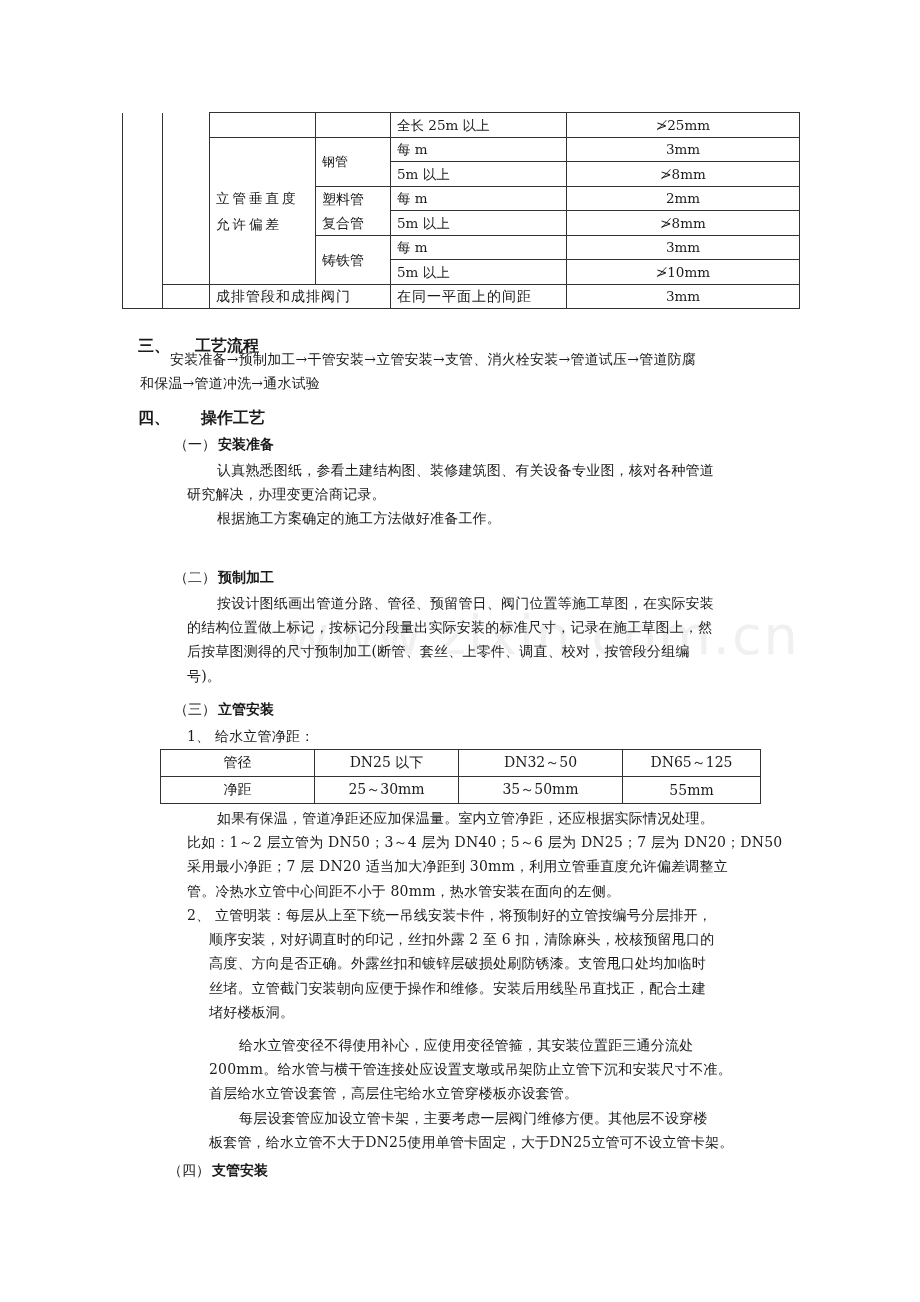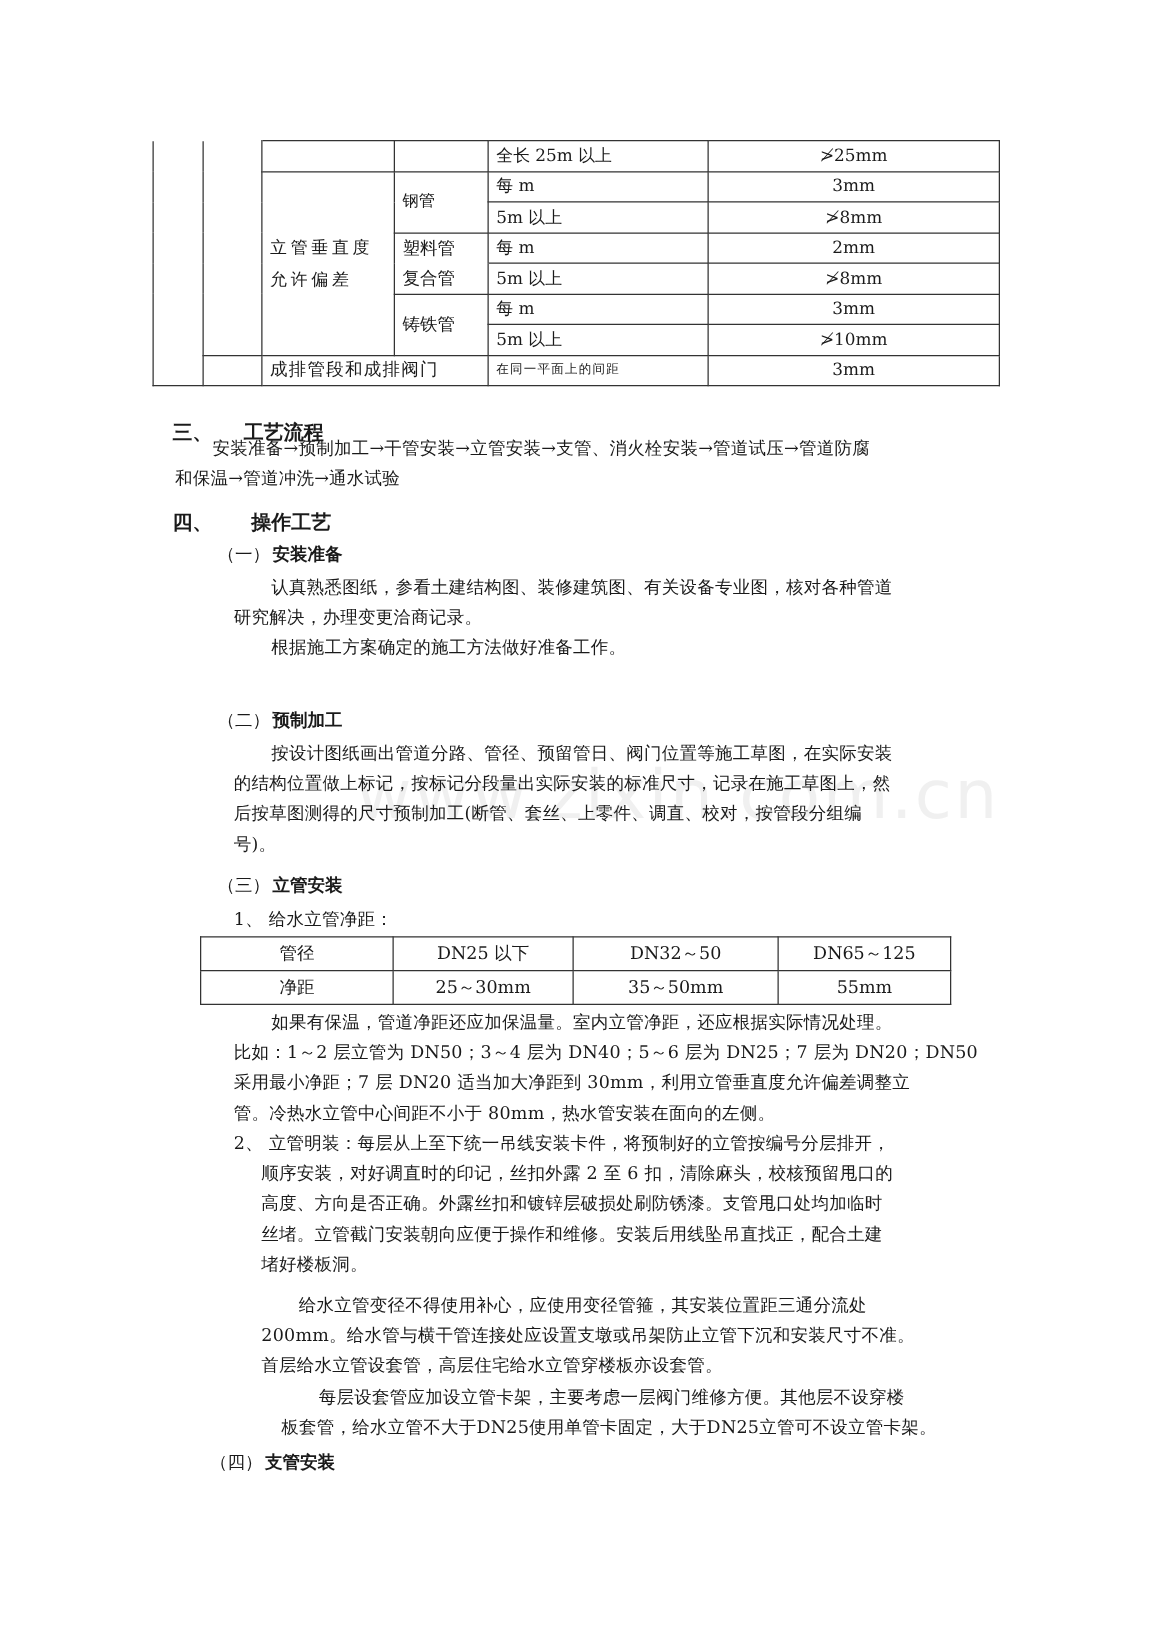--- a/index.html
+++ b/index.html
@@ -157,21 +157,21 @@
         <td>每 m</td>
         <td class="c">3mm</td>
       </tr>
       <tr>
         <td>5m 以上</td>
         <td class="c">≯10mm</td>
       </tr>
       <tr>
         <td></td>
         <td colspan="2" style="font-size:14px;letter-spacing:1px;">成排管段和成排阀门</td>
-        <td style="font-size:10px;letter-spacing:1px;">在同一平面上的间距</td>
+        <td style="font-size:14px;letter-spacing:1px;">在同一平面上的间距</td>
         <td class="c">3mm</td>
       </tr>
     </tbody>
   </table>
 
   <div class="h1" style="left:138px; top:324px;margin-top:12px;">
     <span class="num">三、</span><span>工艺流程</span>
   </div>
   <div class="para" style="left:140px; top:347px; width:658px;">
     <span class="ln indent">安装准备→预制加工→干管安装→立管安装→支管、消火栓安装→管道试压→管道防腐</span>
@@ -245,21 +245,21 @@
     <span class="ln" style="padding-left:22px;">丝堵。立管截门安装朝向应便于操作和维修。安装后用线坠吊直找正，配合土建</span>
     <span class="ln" style="padding-left:22px;">堵好楼板洞。</span>
   </div>
 
   <div class="para" style="left:209px; top:1033px; width:589px;">
     <span class="ln indent">给水立管变径不得使用补心，应使用变径管箍，其安装位置距三通分流处</span>
     <span class="ln">200mm。给水管与横干管连接处应设置支墩或吊架防止立管下沉和安装尺寸不准。</span>
     <span class="ln">首层给水立管设套管，高层住宅给水立管穿楼板亦设套管。</span>
   </div>
 
-  <div class="para" style="left:209px; top:1106px; width:589px;margin-left:16px;">
+  <div class="para" style="left:209px; top:1106px; width:589px;">
     <span class="ln indent">每层设套管应加设立管卡架，主要考虑一层阀门维修方便。其他层不设穿楼</span>
     <span class="ln">板套管，给水立管不大于DN25使用单管卡固定，大于DN25立管可不设立管卡架。</span>
   </div>
 
   <div class="h2" style="left:168px; top:1160px;">
     <span class="num">（四）</span><span>支管安装</span>
   </div>
 
 </div>
 

